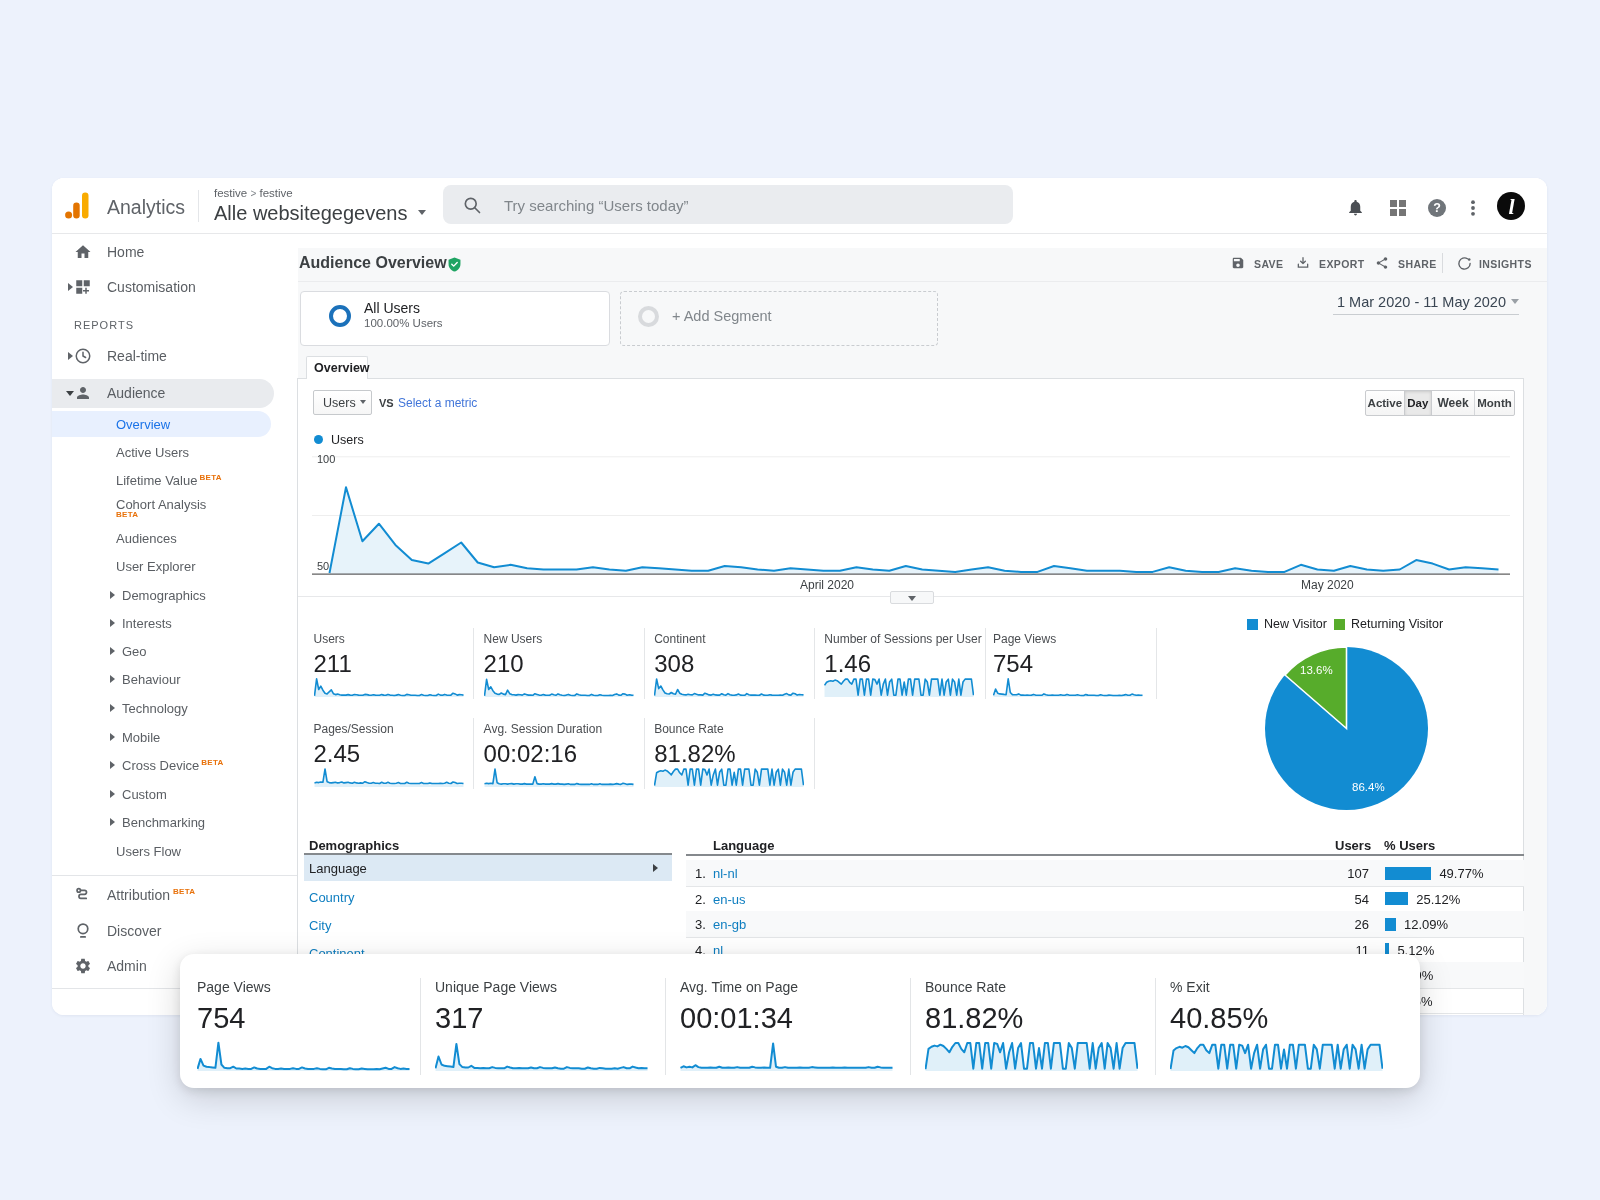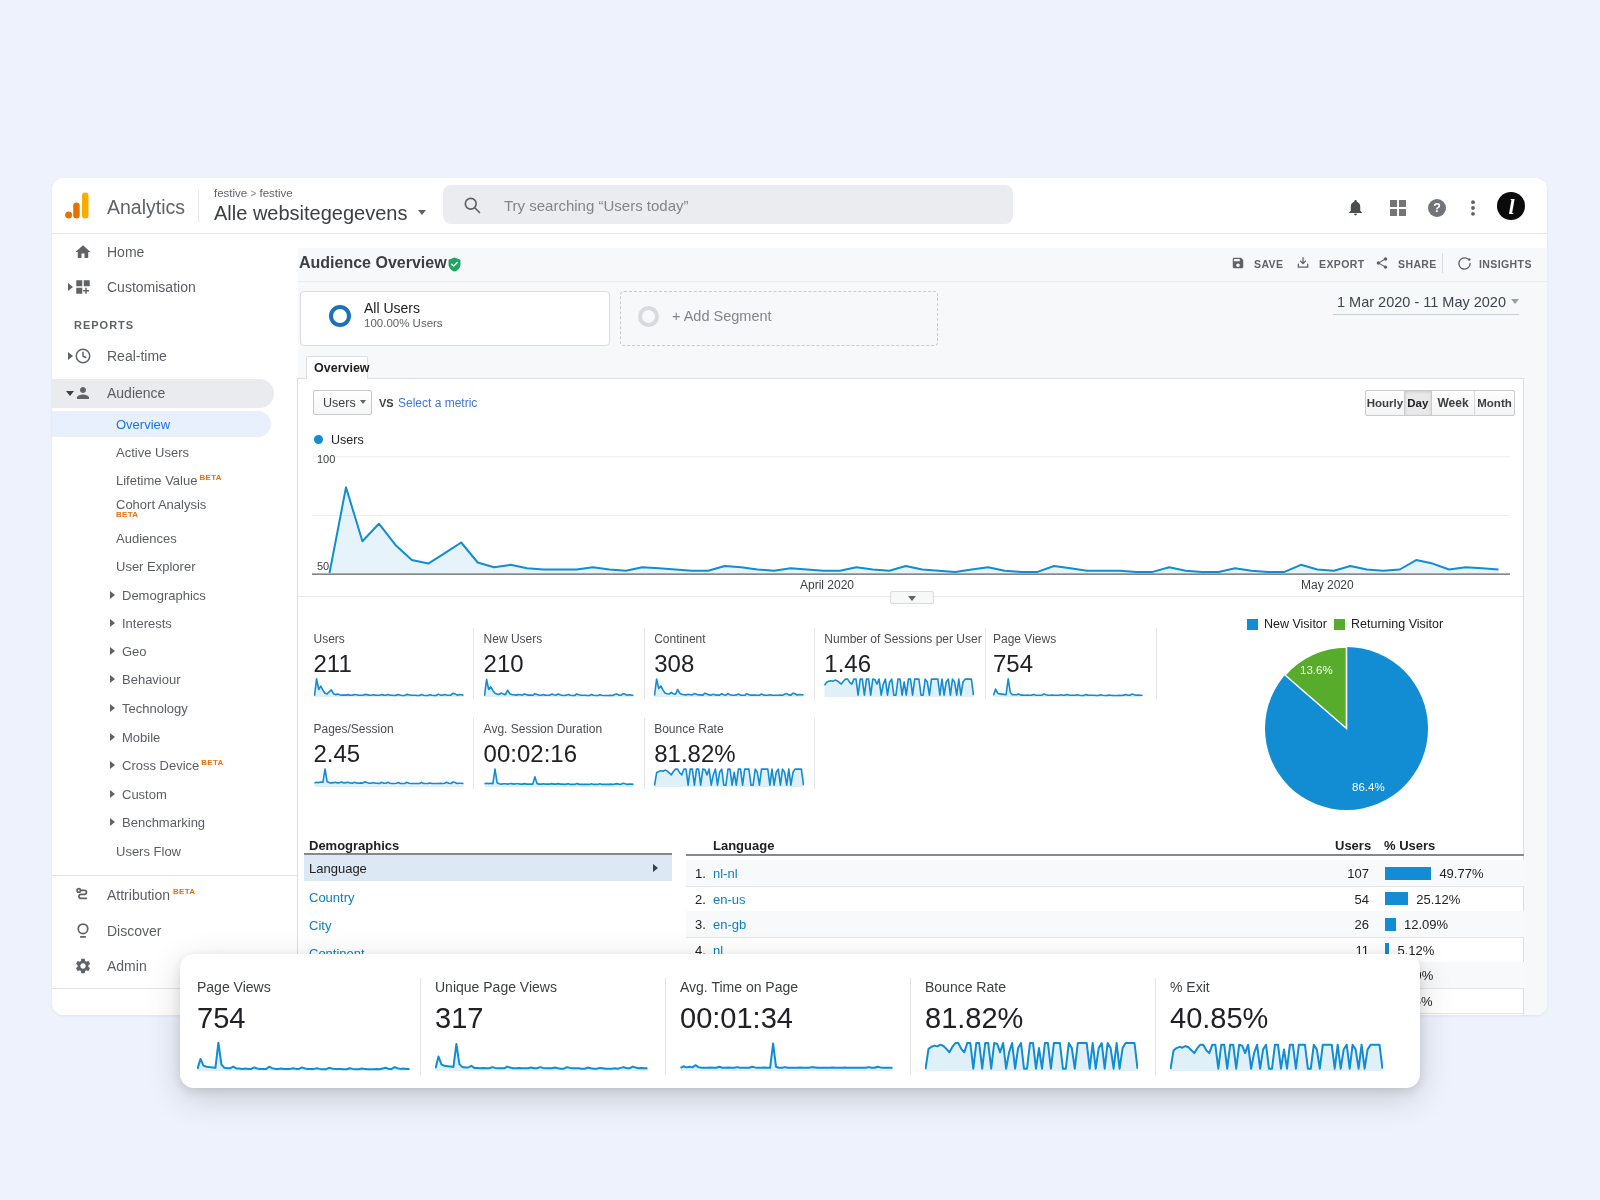--- a/index.html
+++ b/index.html
@@ -18,21 +18,21 @@
           <path d="M10 20v-6h4v6h5v-8h3L12 3 2 12h3v8z"></path>
         </svg></span>
       <span style="position:absolute;left:55px;top:66px;font-size:14px;color:#5A5E63;white-space:nowrap;">Home</span>
       <span style="position:absolute;display:block;left:16px;top:105px">
         <span style="display:block;width:0;height:0;border-top:4px solid transparent;border-bottom:4px solid transparent;border-left:5px solid #5F6368;"></span>
       </span>
       <span style="position:absolute;left:22px;top:100px"><svg width="18" height="18" viewBox="0 0 24 24" fill="#5F6368">
           <path d="M3 3h8v8H3zm10 0h8v8h-8zM3 13h8v8H3zm14 0h-2v3h-3v2h3v3h2v-3h3v-2h-3z"></path>
         </svg></span>
       <span style="position:absolute;left:55px;top:101px;font-size:14px;color:#5A5E63;white-space:nowrap;">Customisation</span>
-      <div style="position:absolute;left:22px;top:141px;font-size:11px;font-weight:bold;color:#5F6368;letter-spacing:1px;">REPORTS</div>
+      <div style="position:absolute;left:22px;top:141px;font-size:11px;font-weight:normal;color:#5F6368;letter-spacing:1px;">REPORTS</div>
       <span style="position:absolute;display:block;left:16px;top:174px">
         <span style="display:block;width:0;height:0;border-top:4px solid transparent;border-bottom:4px solid transparent;border-left:5px solid #5F6368;"></span>
       </span>
       <span style="position:absolute;left:22px;top:169px"><svg width="18" height="18" viewBox="0 0 24 24" fill="none" stroke="#5F6368" stroke-width="2">
           <circle cx="12" cy="12" r="9"></circle>
           <path d="M12 7v5l3.5 2" stroke-linecap="round"></path>
         </svg></span>
       <span style="position:absolute;left:55px;top:170px;font-size:14px;color:#5A5E63;white-space:nowrap;">Real-time</span>
       <span style="position:absolute;display:block;left:14px;top:213px">
         <span style="display:block;width:0;height:0;border-left:4px solid transparent;border-right:4px solid transparent;border-top:5px solid #3C4043;"></span>
@@ -144,21 +144,21 @@
       <div style="position:absolute;left:254px;top:178px;width:62px;height:23px;background:#fff;border:1px solid #DCDFE2;border-bottom:none;border-radius:2px 2px 0 0;box-sizing:border-box;"></div>
       <span style="position:absolute;left:262px;top:183px;font-size:12.5px;font-weight:bold;color:#202124;">Overview</span>
       <div style="position:absolute;left:261px;top:212px;width:59px;height:25px;background:linear-gradient(#fff,#F6F6F6);border:1px solid #C6C9CC;border-radius:2px;box-sizing:border-box;"></div>
       <span style="position:absolute;left:271px;top:218px;font-size:12.5px;color:#3C4043;">Users</span>
       <span style="position:absolute;display:block;left:308px;top:222px;">
         <span style="display:block;width:0;height:0;border-left:3.5px solid transparent;border-right:3.5px solid transparent;border-top:4.5px solid #5F6368;"></span>
       </span>
       <span style="position:absolute;left:327px;top:219px;font-size:11px;font-weight:bold;color:#3C4043;">VS</span>
       <span style="position:absolute;left:346px;top:218px;font-size:12px;color:#4175D9;">Select a metric</span>
       <div style="position:absolute;left:1312.6px;top:212px;width:150px;height:26px;border:1px solid #C9CBCE;border-radius:2px;box-sizing:border-box;background:linear-gradient(#FEFEFE,#F4F4F4);display:flex;">
-        <div style="width:41.4px;text-align:center;line-height:24px;font-size:11.5px;font-weight:bold;color:#3C4043;">Hourly</div>
+        <div style="width:41.4px;text-align:center;line-height:24px;font-size:11.5px;font-weight:bold;color:#3C4043;">Active</div>
         <div style="width:29.4px;text-align:center;line-height:24px;font-size:11.5px;font-weight:bold;color:#202124;background:#E9E9E9;border-left:1px solid #C9CBCE;border-right:1px solid #C9CBCE;box-sizing:border-box;box-shadow:inset 0 1px 3px rgba(0,0,0,0.14);">Day</div>
         <div style="width:47px;text-align:center;line-height:24px;font-size:12px;font-weight:bold;color:#3C4043;border-right:1px solid #D5D7DA;box-sizing:border-box;">Week</div>
         <div style="width:41px;text-align:center;line-height:24px;font-size:11.5px;font-weight:bold;color:#3C4043;">Month</div>
       </div>
       <span style="position:absolute;left:262px;top:257px;width:9px;height:9px;border-radius:50%;background:#128CD2;display:block;"></span>
       <span style="position:absolute;left:279px;top:255px;font-size:12.5px;color:#202124;">Users</span>
       <svg style="position:absolute;left:245.5px;top:270px;" width="1226" height="131" viewBox="0 0 1226 131">
 <line x1="14" y1="8.8" x2="1212" y2="8.8" stroke="#EEEEEE" stroke-width="1"></line>
 <line x1="14" y1="67.5" x2="1212" y2="67.5" stroke="#EEEEEE" stroke-width="1"></line>
 <path d="M31.5,126.2 L31.5,125.0 L48.0,39.3 L64.4,93.3 L80.9,75.7 L97.4,96.9 L113.8,112.1 L130.3,115.6 L146.8,105.1 L163.2,94.5 L179.7,114.5 L196.1,119.2 L212.6,116.8 L229.1,120.3 L245.5,121.5 L262.0,121.5 L278.5,121.5 L294.9,119.2 L311.4,121.5 L327.9,122.7 L344.3,119.2 L360.8,120.3 L377.3,121.5 L393.7,122.7 L410.2,122.7 L426.7,118.0 L443.1,119.2 L459.6,121.5 L476.0,122.7 L492.5,120.3 L509.0,121.5 L525.4,122.7 L541.9,122.7 L558.4,119.2 L574.8,121.5 L591.3,122.7 L607.8,118.0 L624.2,121.5 L640.7,122.7 L657.2,123.9 L673.6,121.5 L690.1,119.2 L706.6,122.7 L723.0,123.9 L739.5,123.9 L756.0,118.0 L772.4,120.3 L788.9,122.7 L805.3,122.7 L821.8,122.7 L838.3,123.9 L854.7,123.9 L871.2,119.2 L887.7,122.7 L904.1,123.9 L920.6,123.9 L937.1,120.3 L953.5,122.7 L970.0,123.9 L986.5,123.9 L1002.9,116.8 L1019.4,121.5 L1035.9,122.7 L1052.3,118.0 L1068.8,121.5 L1085.2,122.7 L1101.7,121.5 L1118.2,112.1 L1134.6,115.6 L1151.1,121.5 L1167.6,119.2 L1184.0,120.3 L1200.5,121.5 L1200.5,126.2 Z" fill="rgba(18,140,210,0.10)"></path>

